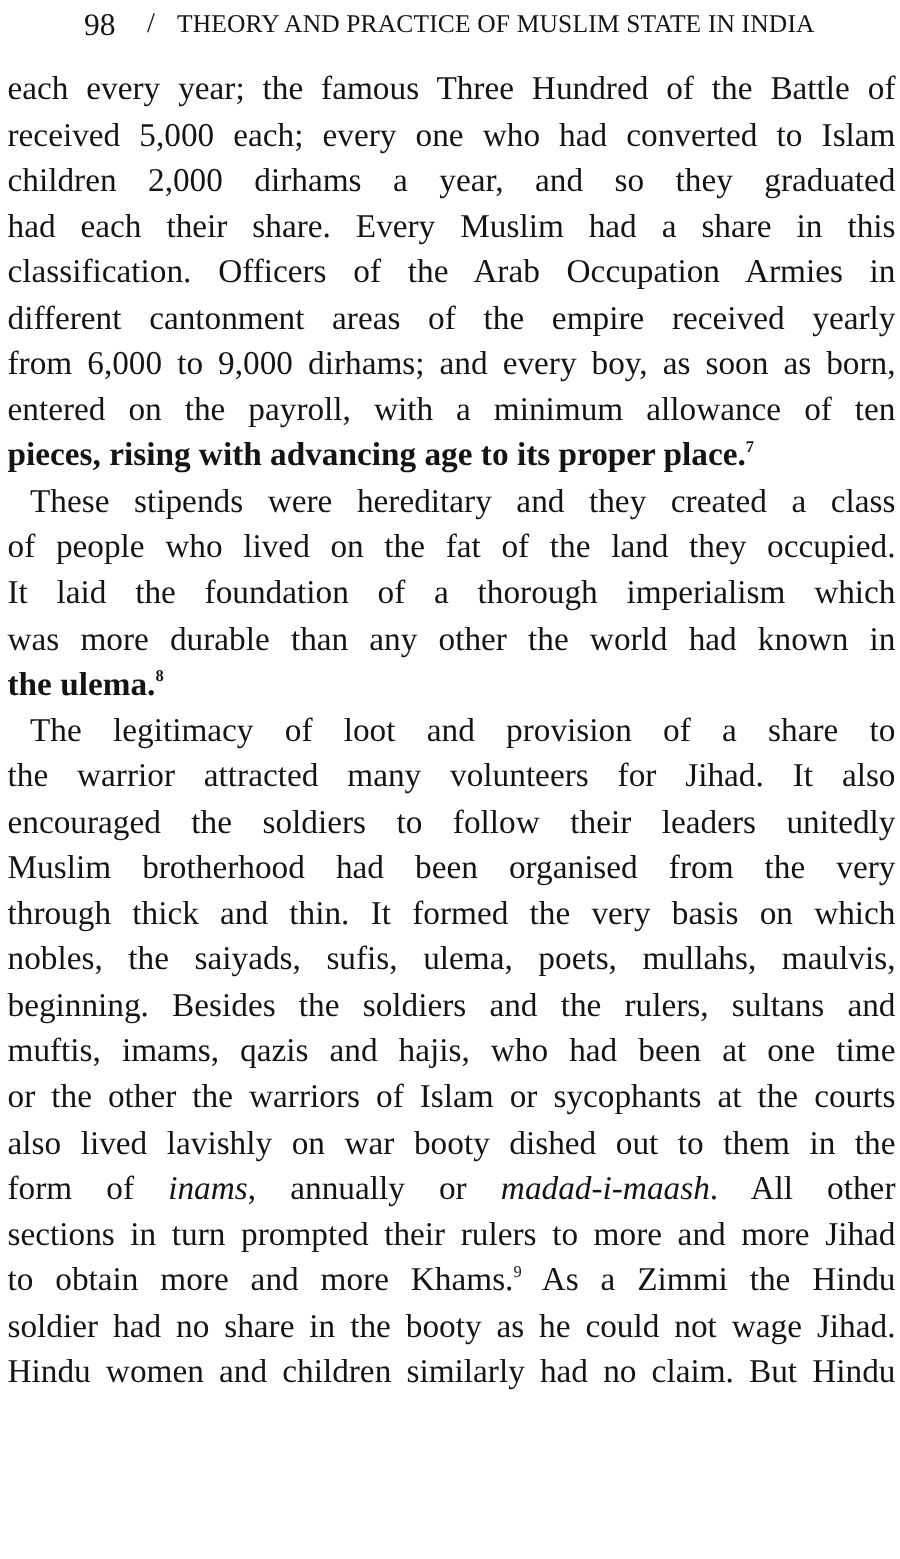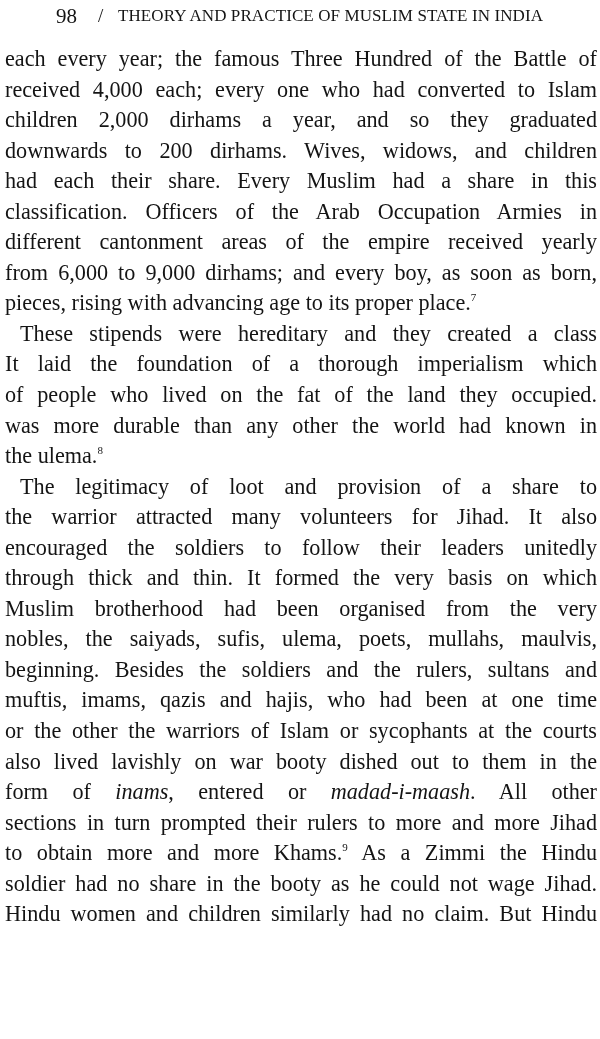--- a/index.html
+++ b/index.html
@@ -20,67 +20,67 @@
       letter-spacing: 0.1px;
     }
     .body-text {
       position: absolute; top: 44px; left: 5px; width: 592px;
       font-size: 22.2px; line-height: 30.55px;
     }
     .line {
       display: block; white-space: nowrap; height: 30.55px;
       text-align: justify; text-align-last: justify;
     }
-    .line.last { text-align-last: left; }
+    .line.last { text-align-last: left; font-weight: bold; }
     .line.indent { padding-left: 15px; }
     sup { font-size: 11px; line-height: 0; vertical-align: 9px; }
     em { font-style: italic; }
   </style>
 </head>
 <body>
 
 <div class="running-head">
   <span class="folio">98</span>
   <span class="slash">/</span>
   <span class="head-title">THEORY AND PRACTICE OF MUSLIM STATE IN INDIA</span>
 </div>
 
 <div class="body-text">
 
   <div>
     <span class="line">each every year; the famous Three Hundred of the Battle of</span>
-    <span class="line">received 4,000 each; every one who had converted to Islam</span>
+    <span class="line">received 5,000 each; every one who had converted to Islam</span>
     <span class="line">children 2,000 dirhams a year, and so they graduated</span>
-    <span class="line">downwards to 200 dirhams. Wives, widows, and children</span>
     <span class="line">had each their share. Every Muslim had a share in this</span>
     <span class="line">classification. Officers of the Arab Occupation Armies in</span>
     <span class="line">different cantonment areas of the empire received yearly</span>
     <span class="line">from 6,000 to 9,000 dirhams; and every boy, as soon as born,</span>
+    <span class="line">entered on the payroll, with a minimum allowance of ten</span>
     <span class="line last"><span>pieces, rising with advancing age to its proper place.</span><sup>7</sup></span>
   </div>
 
   <div>
     <span class="line indent">These stipends were hereditary and they created a class</span>
+    <span class="line">of people who lived on the fat of the land they occupied.</span>
     <span class="line">It laid the foundation of a thorough imperialism which</span>
-    <span class="line">of people who lived on the fat of the land they occupied.</span>
     <span class="line">was more durable than any other the world had known in</span>
     <span class="line last"><span>the ulema.</span><sup>8</sup></span>
   </div>
 
   <div>
     <span class="line indent">The legitimacy of loot and provision of a share to</span>
     <span class="line">the warrior attracted many volunteers for Jihad. It also</span>
     <span class="line">encouraged the soldiers to follow their leaders unitedly</span>
+    <span class="line">Muslim brotherhood had been organised from the very</span>
     <span class="line">through thick and thin. It formed the very basis on which</span>
-    <span class="line">Muslim brotherhood had been organised from the very</span>
     <span class="line">nobles, the saiyads, sufis, ulema, poets, mullahs, maulvis,</span>
     <span class="line">beginning. Besides the soldiers and the rulers, sultans and</span>
     <span class="line">muftis, imams, qazis and hajis, who had been at one time</span>
     <span class="line">or the other the warriors of Islam or sycophants at the courts</span>
     <span class="line">also lived lavishly on war booty dished out to them in the</span>
-    <span class="line"><span>form of </span><em>inams</em><span>, entered or </span><em>madad-i-maash</em><span>. All other</span></span>
+    <span class="line"><span>form of </span><em>inams</em><span>, annually or </span><em>madad-i-maash</em><span>. All other</span></span>
     <span class="line">sections in turn prompted their rulers to more and more Jihad</span>
     <span class="line"><span>to obtain more and more Khams.</span><sup>9</sup><span> As a Zimmi the Hindu</span></span>
     <span class="line">soldier had no share in the booty as he could not wage Jihad.</span>
     <span class="line">Hindu women and children similarly had no claim. But Hindu</span>
 
   </div>
 </div>
 
 </body></html>

